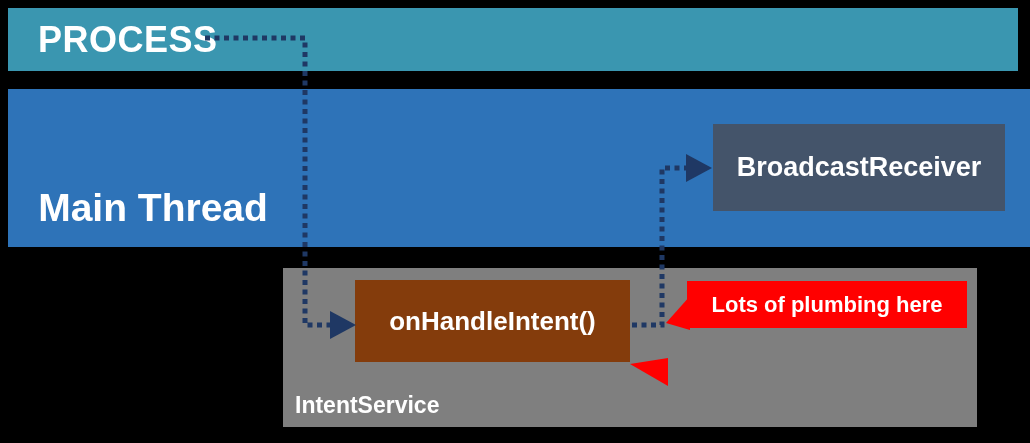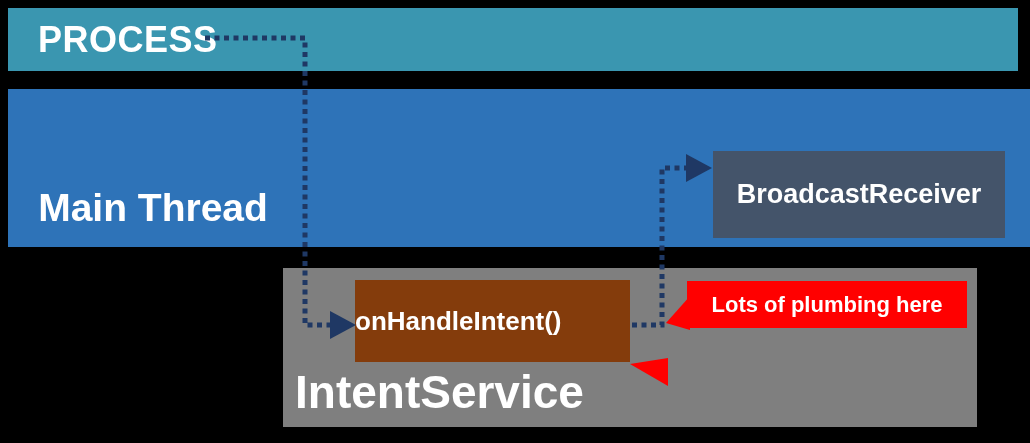--- a/index.html
+++ b/index.html
@@ -21,34 +21,33 @@
   .bar-main{top:89px;height:158px;background:#2E73B8;padding-left:30px;}
   .main-label{
     position:absolute;left:14px;top:97px;width:262px;
     text-align:center;font-size:39px;line-height:44px;
   }
   .box-receiver{
     position:absolute;left:713px;top:124px;width:292px;height:87px;
     background:#44546A;
     display:flex;align-items:center;justify-content:center;
     font-size:27px;
-    margin-top:27px;
   }
   .box-service{
     position:absolute;left:283px;top:268px;width:694px;height:159px;
     background:#7F7F7F;
   }
   .service-label{
     position:absolute;left:12px;bottom:8px;
-    font-size:46px;
+    font-size:23px;
   }
   .box-handler{
     position:absolute;left:72px;top:12px;width:275px;height:82px;
     background:#843C0C;
-    display:flex;align-items:center;
+    display:flex;align-items:center;justify-content:center;
     font-size:26px;
   }
   .callout{
     position:absolute;background:#FF0000;
     display:flex;align-items:center;justify-content:center;
     font-size:22px;white-space:nowrap;
   }
   .callout-plumbing{left:687px;top:281px;width:280px;height:47px;}
   .callout-runonui{left:665px;top:358px;width:203px;height:49px;}
   .pointer-svg{position:absolute;pointer-events:none;}

